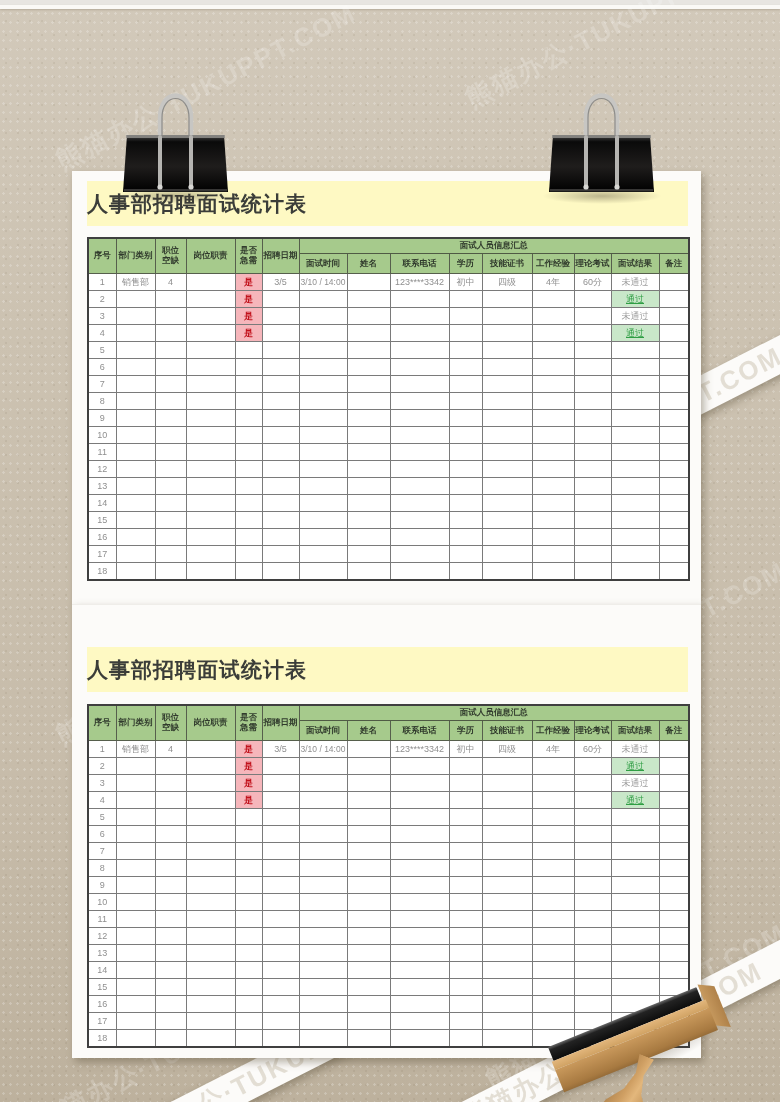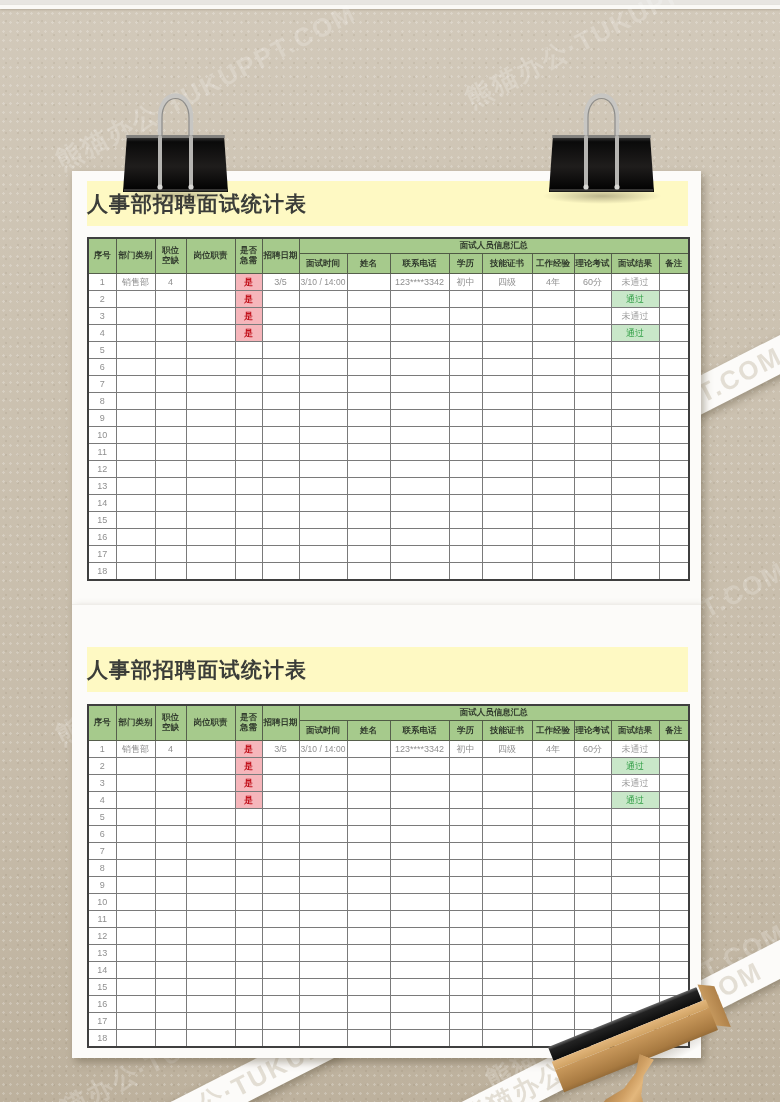--- a/index.html
+++ b/index.html
@@ -29,21 +29,21 @@
 
   table.stats{position:absolute;left:15px;width:601px;border-collapse:collapse;table-layout:fixed;background:#fff;border:2px solid #3f3f3f;}
   #paper1 table.stats{top:66px;}
   #paper2 table.stats{top:99px;}
   table.stats th{background:#a6ca8c;color:#313b2d;font-weight:bold;font-size:8.5px;border:1px solid #565f4c;padding:0;line-height:1.15;white-space:pre-line;}
   table.stats tr.hrow1 th{height:15px;}
   table.stats tr.hrow1 th.group{height:14px;border-bottom:1px solid #4f5a44;}
   table.stats tr.hrow2 th{height:19px;border-top:1px solid #3b82f6;}
   table.stats td{border:1px solid #7a7a7a;height:16px;padding:0 1px;font-size:9px;color:#8f8f8f;text-align:center;white-space:nowrap;overflow:hidden;}
   table.stats td.urgent{background:#f6b6bb;color:#c1121c;font-weight:bold;}
-  table.stats td.pass{background:#c9e7c9;color:#2f9e44;}
+  table.stats td.pass{background:#c9e7c9;color:#2f9e44;text-decoration:underline;}
   table.stats td.fail{color:#9e9e9e;}
   table.stats td.tl{text-align:left;font-size:8.5px;}
 
   
   .clip{position:absolute;width:105px;height:115px;}
   #clip-left{left:123px;top:80px;}
   #clip-right{left:549px;top:80px;}
   .clip-shadow{position:absolute;width:120px;height:16px;background:radial-gradient(ellipse,rgba(60,52,38,.35),transparent 70%);}
   #clip-left-sh{left:116px;top:188px;}
   #clip-right-sh{left:542px;top:188px;}

